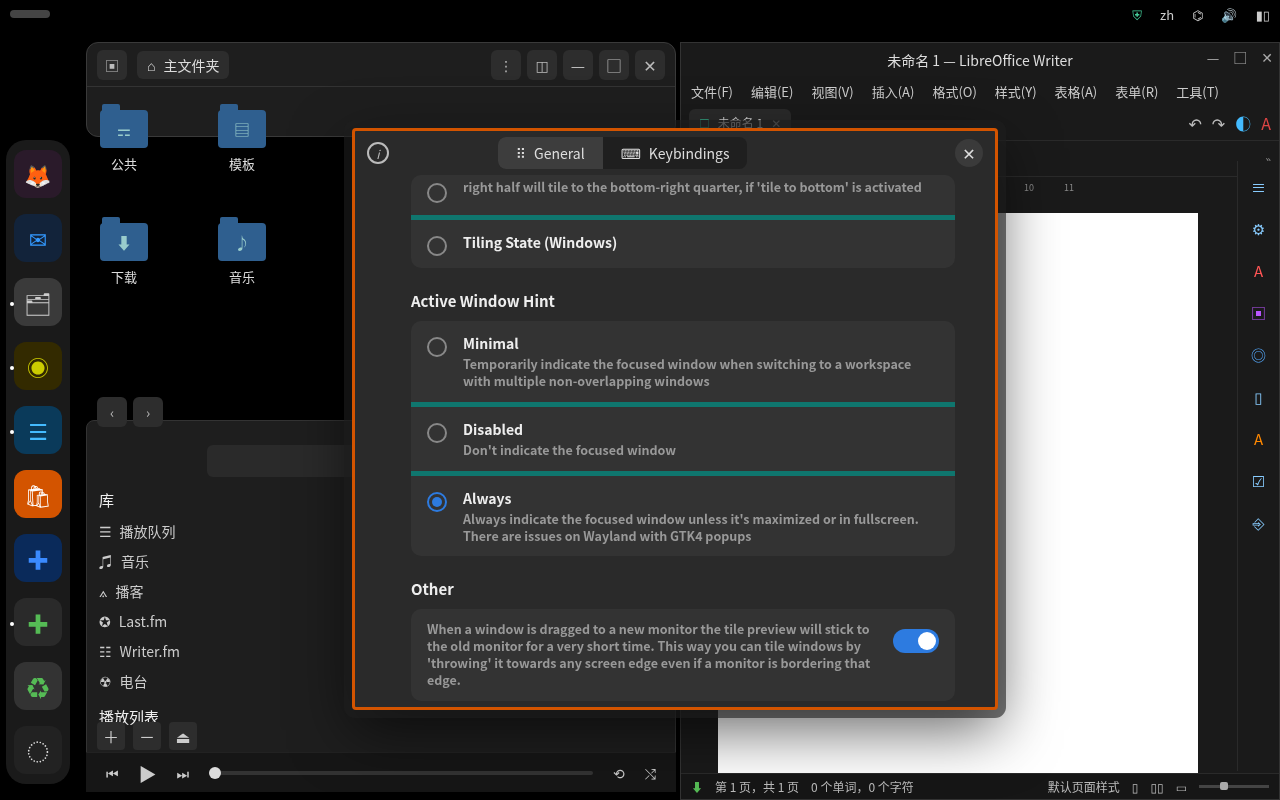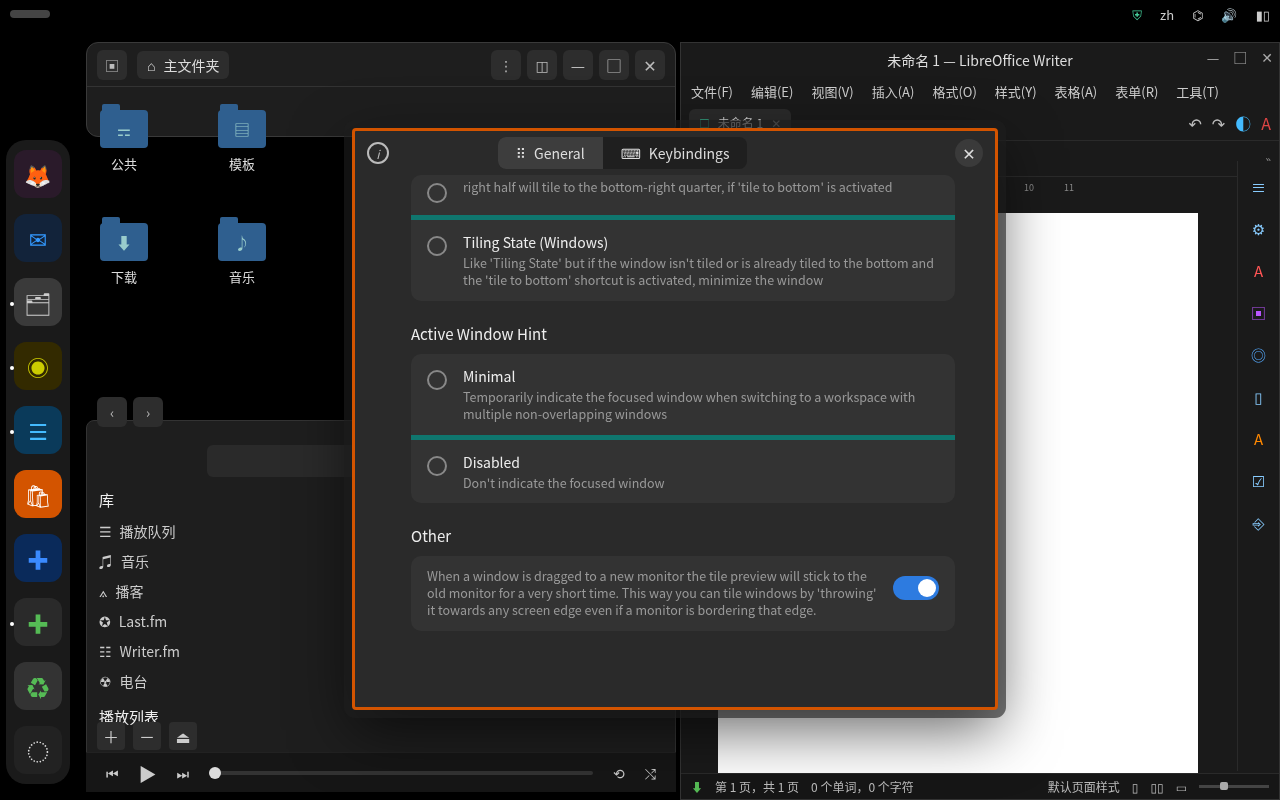--- a/index.html
+++ b/index.html
@@ -64,21 +64,21 @@
   .lo-status { position:absolute; bottom:0; left:0; right:0; height:26px; background:#161616; border-top:1px solid #2a2a2a; display:flex; align-items:center; font-size:12px; color:#bbb; padding:0 10px; gap:12px;}
 
   
   .settings { position:absolute; left:352px; top:128px; width:646px; height:582px; background:#2a2a2a; border:3px solid #d35400; border-radius:4px; z-index:50; box-shadow: 0 0 0 8px rgba(30,30,30,0.6), 0 20px 60px rgba(0,0,0,.6);}
   .settings-hdr { height:44px; display:flex; align-items:center; padding:0 12px; gap:10px; }
   .seg { display:flex; margin:0 auto; background:#1f1f1f; border-radius:8px; overflow:hidden; }
   .seg-btn { padding:6px 18px; font-size:14px; color:#ddd; display:flex; align-items:center; gap:8px;}
   .seg-btn.active { background:#3d3d3d; }
   .settings-close { width:28px; height:28px; border-radius:14px; background:#3a3a3a; display:flex; align-items:center; justify-content:center; margin-left:auto;}
   .settings-info { width:22px; height:22px; border:2px solid #bbb; border-radius:50%; display:flex; align-items:center; justify-content:center; font-size:12px; color:#bbb; font-style:italic;}
-  .settings-body { position:absolute; top:44px; left:0; right:0; bottom:0; overflow:hidden; padding: 0 40px 20px 56px;}
+  .settings-body { position:absolute; top:44px; left:0; right:0; bottom:0; overflow:hidden; padding: 0 40px 20px 56px; font-weight: bold;}
   .grp-title { font-size:15px; color:#eee; margin: 22px 0 10px 0; }
   .opt-card { background:#333; border-radius:10px; overflow:hidden; }
   .opt-row { display:flex; align-items:flex-start; gap:16px; padding:12px 16px; border-top:5px solid #0f766e; }
   .opt-row:first-child { border-top:none; }
   .radio { width:20px; height:20px; border-radius:50%; border:2px solid #888; margin-top:4px; flex-shrink:0; display:flex; align-items:center; justify-content:center;}
   .radio.on { border-color:#2d7be0; }
   .radio.on::after { content:""; width:10px; height:10px; background:#2d7be0; border-radius:50%; }
   .opt-title { font-size:14px; color:#eee; margin-bottom:3px; }
   .opt-desc { font-size:12.5px; color:#999; line-height:1.35; }
   .toggle { width:46px; height:24px; background:#2d7be0; border-radius:12px; position:relative; margin-left:auto; margin-top:8px; flex-shrink:0;}
@@ -341,41 +341,47 @@
       <div class="opt-row" style="padding-top:4px">
         <div class="radio"></div>
         <div class="opt-text">
           <div class="opt-desc">right half will tile to the bottom-right quarter, if 'tile to bottom' is activated</div>
         </div>
       </div>
       <div class="opt-row">
         <div class="radio"></div>
         <div class="opt-text">
           <div class="opt-title">Tiling State (Windows)</div>
-          <div class="opt-desc">Like 'Tiling State' but if the window isn't tiled or is already tiled to the bottom and the 'tile to bottom' shortcut is activated, minimize the window</div>
         </div>
       </div>
     </div>
 
     <div class="grp-title">Active Window Hint</div>
     <div class="opt-card">
       <div class="opt-row">
         <div class="radio"></div>
         <div class="opt-text">
           <div class="opt-title">Minimal</div>
           <div class="opt-desc">Temporarily indicate the focused window when switching to a workspace with multiple non-overlapping windows</div>
         </div>
       </div>
       <div class="opt-row">
         <div class="radio"></div>
         <div class="opt-text">
           <div class="opt-title">Disabled</div>
           <div class="opt-desc">Don't indicate the focused window</div>
         </div>
       </div>
+      <div class="opt-row">
+        <div class="radio on"></div>
+        <div class="opt-text">
+          <div class="opt-title">Always</div>
+          <div class="opt-desc">Always indicate the focused window unless it's maximized or in fullscreen. There are issues on Wayland with GTK4 popups</div>
+        </div>
+      </div>
     </div>
 
     <div class="grp-title">Other</div>
     <div class="opt-card">
       <div class="opt-row">
         <div class="opt-text" style="margin-left:0">
           <div class="opt-desc">When a window is dragged to a new monitor the tile preview will stick to the old monitor for a very short time. This way you can tile windows by 'throwing' it towards any screen edge even if a monitor is bordering that edge.</div>
         </div>
         <div class="toggle"></div>
       </div>

